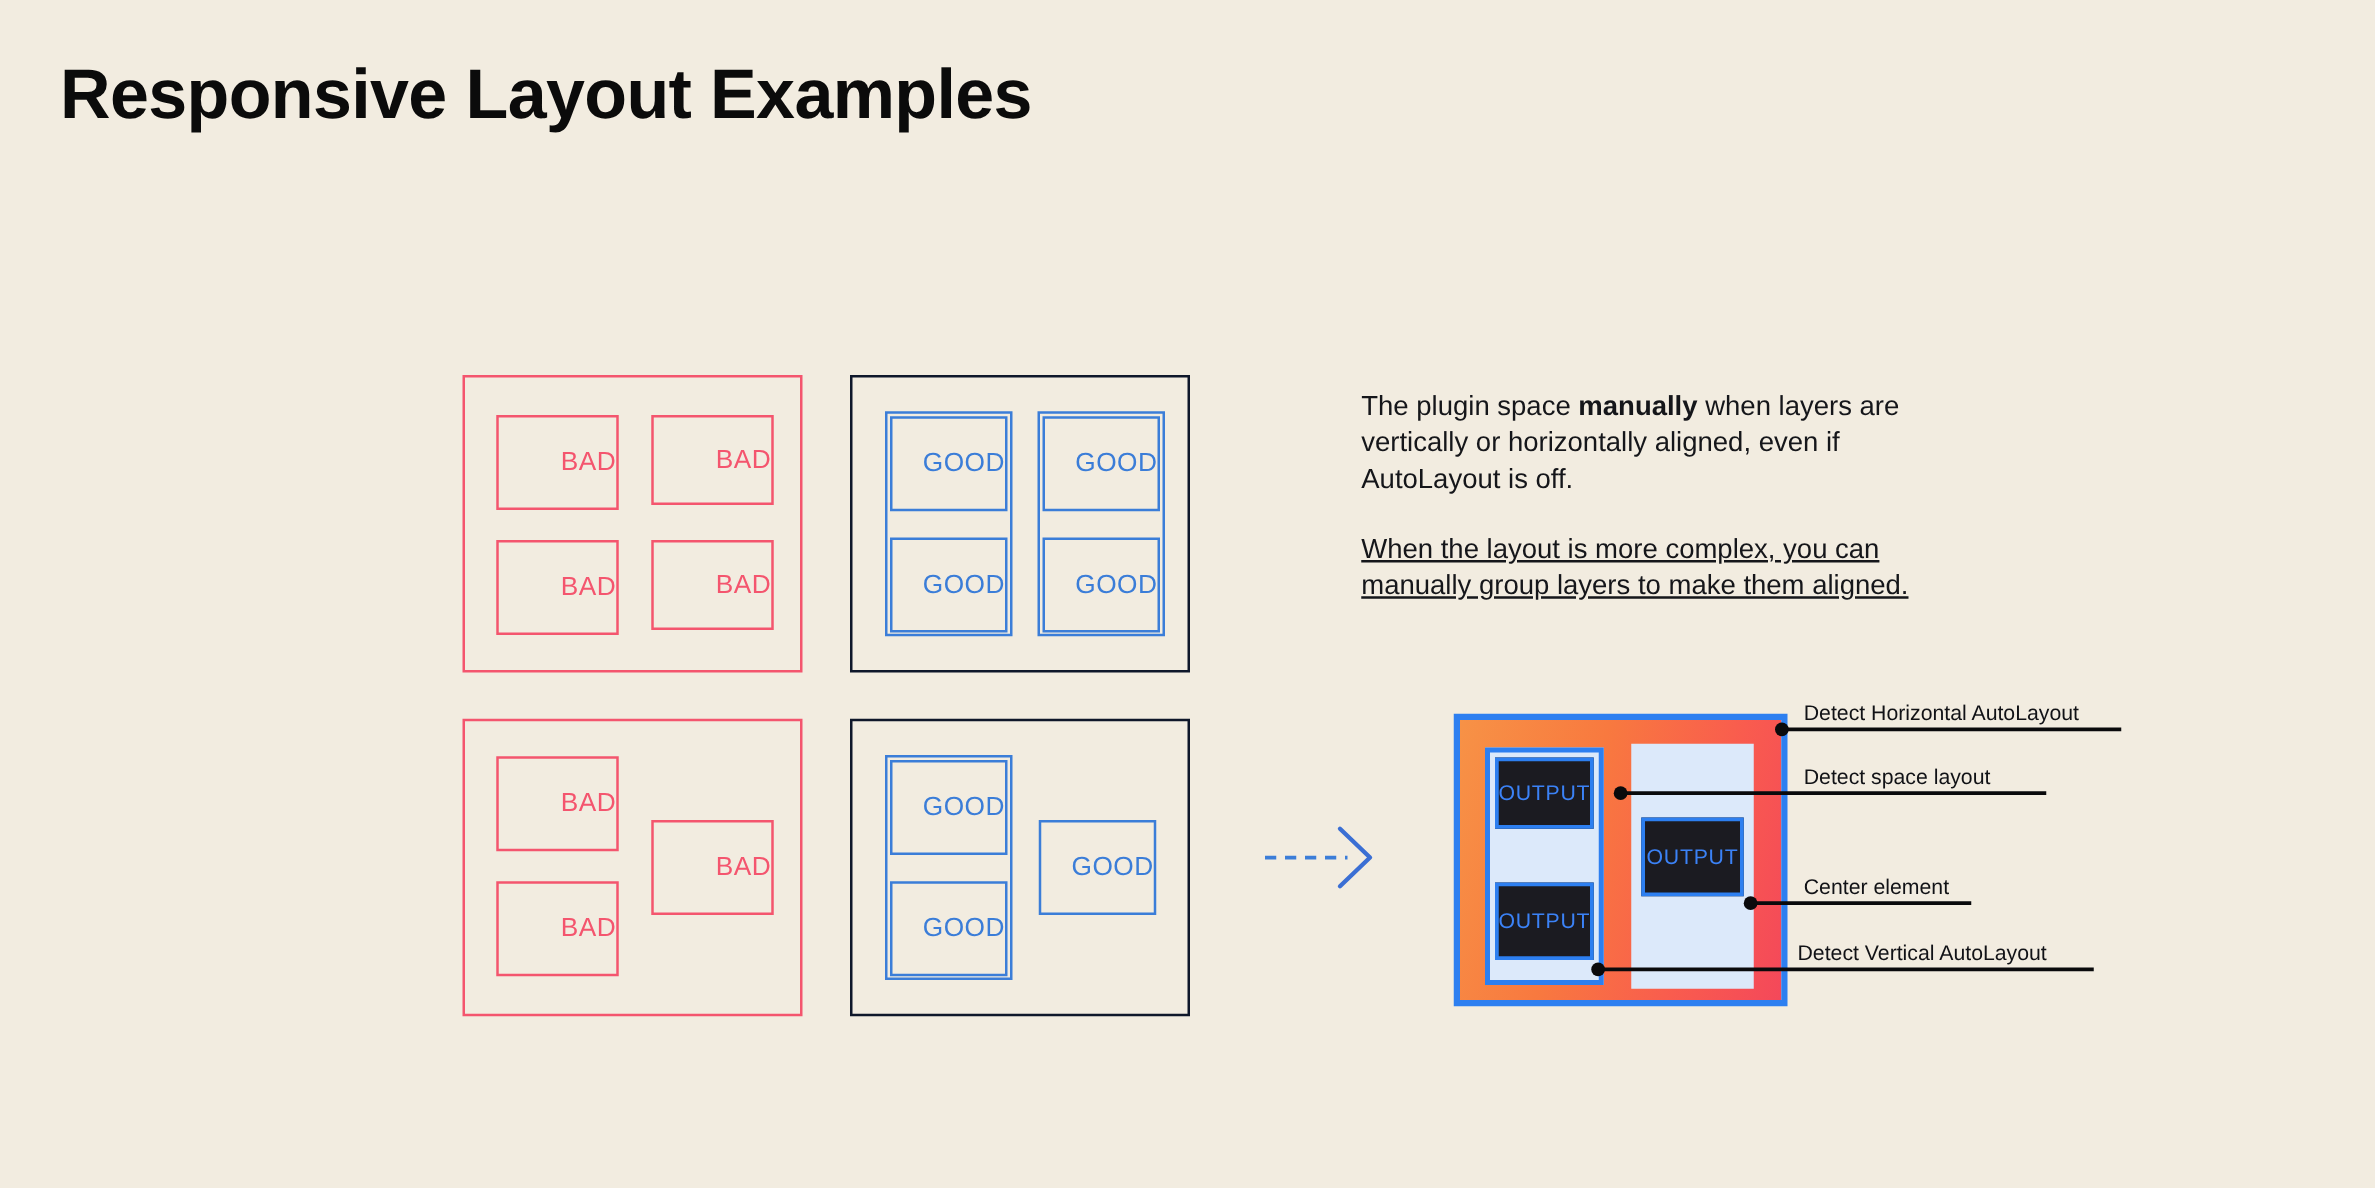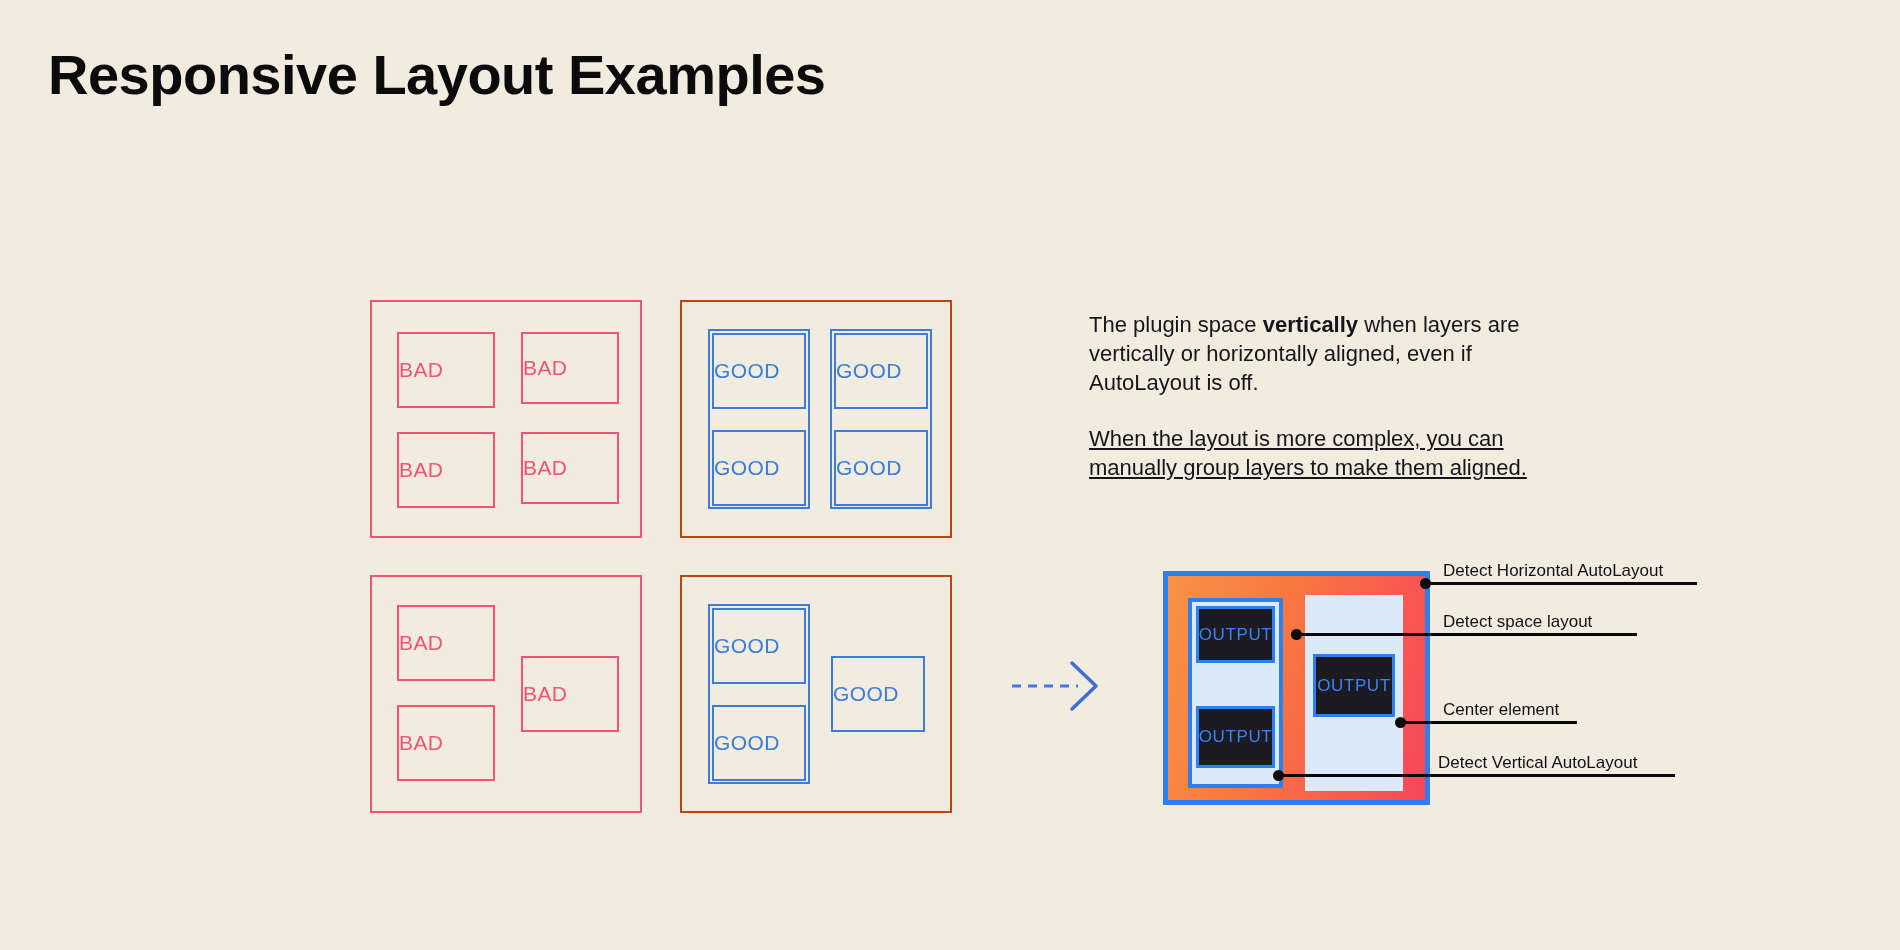--- a/index.html
+++ b/index.html
@@ -28,28 +28,28 @@
     white-space: nowrap;
   }
 
   
   .panel {
     position: absolute;
     box-sizing: border-box;
     background: transparent;
   }
   .panel-bad  { border: 2px solid #F4556E; }
-  .panel-good { border: 2px solid #c2410c; }
+  .panel-good { border: 2px solid #0f172a; }
 
   .cell {
     position: absolute;
     box-sizing: border-box;
     display: flex;
     align-items: center;
-    justify-content: flex-start;
+    justify-content: flex-end;
   }
   .cell-bad {
     border: 2px solid #F4556E;
     color: #F4556E;
   }
   .cell-good {
     border: 2px solid #3B7DD8;
     color: #3B7DD8;
   }
   .cell span {
@@ -216,21 +216,21 @@
 </div>
 
 <div class="arrow" style="left:1010px; top:655px; width:100px; height:62px;">
   <svg width="100" height="62" viewBox="0 0 100 62">
     <line x1="2" y1="31" x2="68" y2="31" stroke="#3B7DD8" stroke-width="3" stroke-dasharray="9 7"></line>
     <polyline points="62,8 86,31 62,54" fill="none" stroke="#3B6FD4" stroke-width="3.5" stroke-linecap="round" stroke-linejoin="round"></polyline>
   </svg>
 </div>
 
 <div class="copy">
-  <p><span>The plugin space </span><b>vertically</b><span> when layers are vertically or horizontally aligned, even if AutoLayout is off.</span></p>
+  <p><span>The plugin space </span><b>manually</b><span> when layers are vertically or horizontally aligned, even if AutoLayout is off.</span></p>
   <p>When the layout is more complex, you can manually group layers to make them aligned.</p>
 </div>
 
 <div class="mock">
 
   <div class="mock-right-col"></div>
 
   <div class="mock-inner-col"></div>
 
   <div class="out-box" style="left:28px; top:30px; width:79px; height:57px;">

